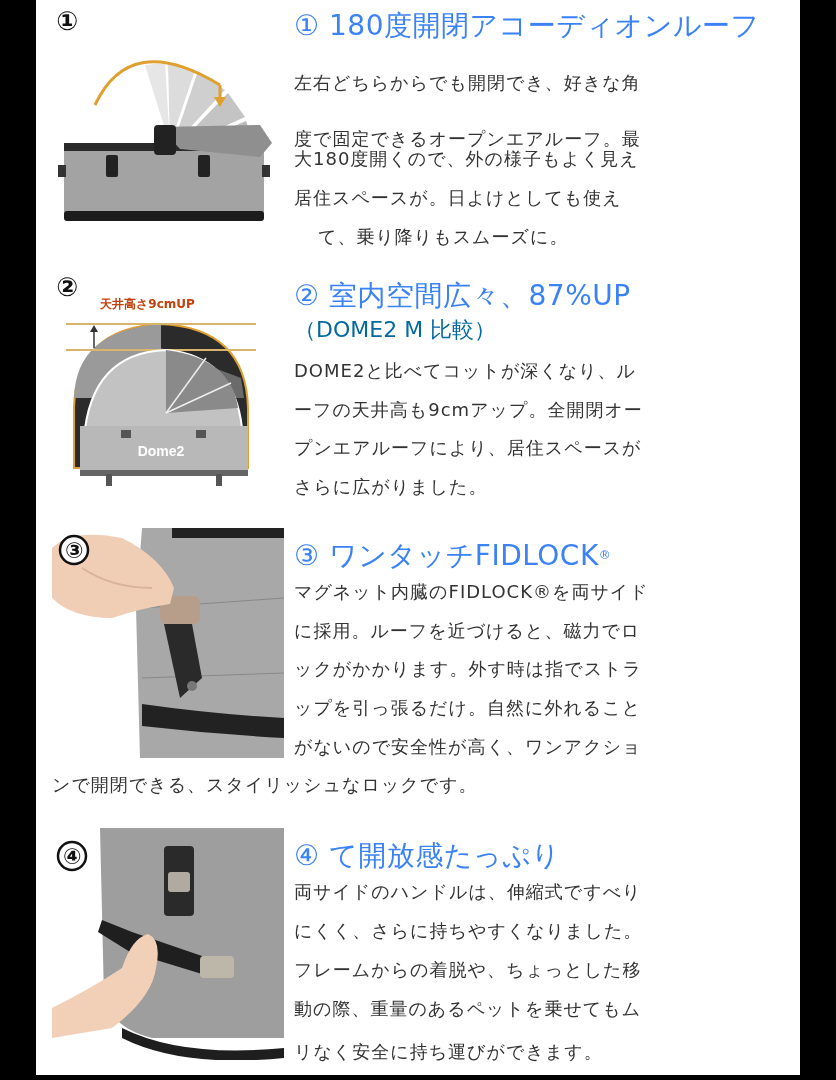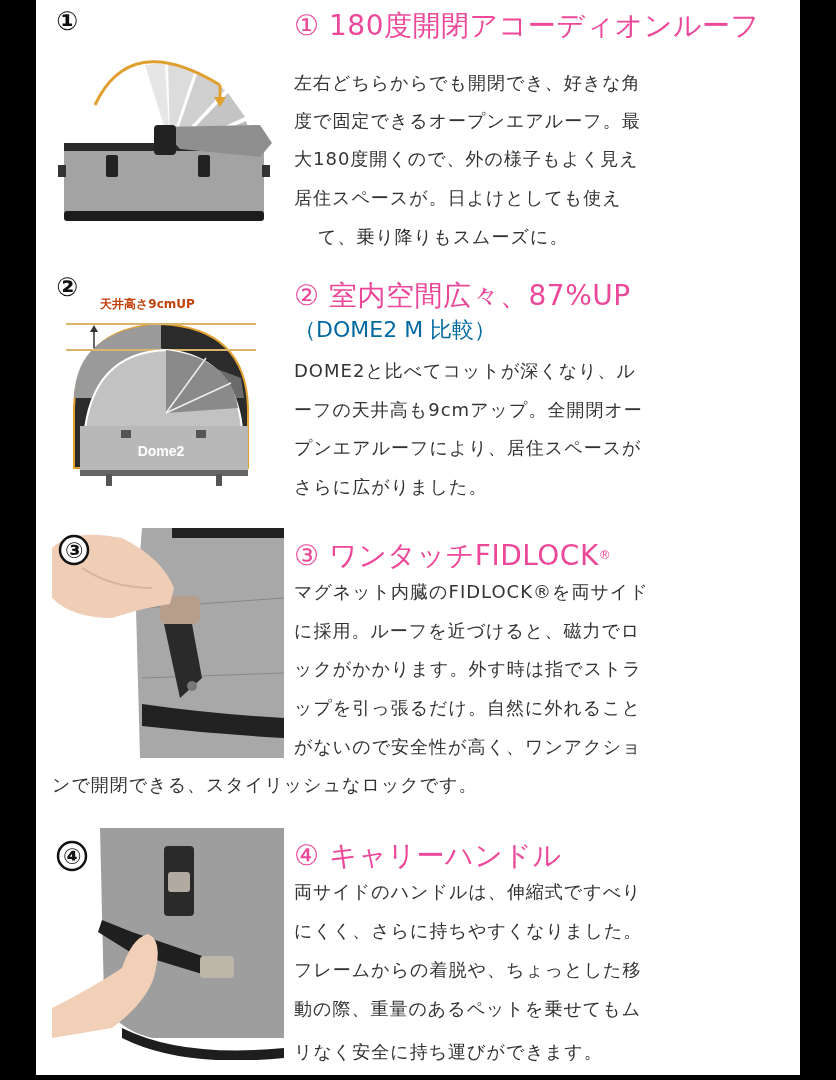--- a/index.html
+++ b/index.html
@@ -4,21 +4,21 @@
 <style>
   html, body { margin: 0; padding: 0; }
   body {
     width: 836px; height: 1080px; background: #000; position: relative; overflow: hidden;
     font-family: "DejaVu Sans", "Liberation Sans", sans-serif;
   }
   .page {
     position: absolute; left: 36px; top: 0; width: 764px; height: 1075px; background: #fff;
   }
   .heading {
-    position: absolute; left: 258px; font-size: 28px; color: #ec4899; white-space: nowrap;
+    position: absolute; left: 258px; font-size: 28px; color: #3b82f6; white-space: nowrap;
     letter-spacing: 0.5px; line-height: 36px;
   }
   .sub {
     position: absolute; left: 258px; font-size: 22px; color: #0369a1; white-space: nowrap; line-height: 30px;
   }
   .line {
     position: absolute; left: 258px; font-size: 18px; color: #333; white-space: nowrap;
     line-height: 32px; letter-spacing: 1px;
   }
   .num-badge {
@@ -54,21 +54,21 @@
       <rect x="104" y="70" width="22" height="30" rx="4" fill="#222"></rect>
 
       <rect x="56" y="100" width="12" height="22" rx="2" fill="#222"></rect>
       <rect x="148" y="100" width="12" height="22" rx="2" fill="#222"></rect>
 
       <rect x="8" y="110" width="8" height="12" fill="#333"></rect>
       <rect x="212" y="110" width="8" height="12" fill="#333"></rect>
     </svg>
     <div class="heading" style="top:8px;">① 180度開閉アコーディオンルーフ</div>
     <div class="line" style="top:67px;">左右どちらからでも開閉でき、好きな角</div>
-    <div class="line" style="top:105px;">度で固定できるオープンエアルーフ。最</div>
+    <div class="line" style="top:123px;">度で固定できるオープンエアルーフ。最</div>
     <div class="line" style="top:143px;">大180度開くので、外の様子もよく見え</div>
     <div class="line" style="top:182px;">居住スペースが。日よけとしても使え</div>
     <div class="line" style="top:221px;margin-left:24px;">て、乗り降りもスムーズに。</div>
   </div>
 
   <div>
     <div class="num-badge" style="left:20px;top:272px;">②</div>
     <div style="position:absolute;left:64px;top:296px;font-size:12px;font-weight:bold;color:#c2410c;white-space:nowrap;">天井高さ9cmUP</div>
     <svg class="illus" style="left:30px;top:318px;" width="190" height="170" viewBox="0 0 190 170">
 
@@ -141,21 +141,21 @@
       <rect x="116" y="44" width="22" height="20" rx="3" fill="#b0aaa0"></rect>
 
       <path d="M 50 92 L 80 104 L 150 128 L 150 146 L 78 124 L 46 104 Z" fill="#1f1f1f"></path>
       <rect x="148" y="128" width="34" height="22" rx="4" fill="#bdb7aa"></rect>
 
       <path d="M 0 180 Q 40 160 70 140 Q 80 110 96 106 Q 110 112 104 140 Q 100 170 60 200 L 0 210 Z" fill="#f2d0b8"></path>
 
       <circle cx="20" cy="28" r="14" fill="#fff" stroke="#111" stroke-width="2.5"></circle>
     </svg>
     <div class="num-badge" style="left:27px;top:842px;font-size:22px;">④</div>
-    <div class="heading" style="top:838px;">④ キャリーハンドル</div>
+    <div class="heading" style="top:838px;">④ て開放感たっぷり</div>
     <div class="line" style="top:876px;">両サイドのハンドルは、伸縮式ですべり</div>
     <div class="line" style="top:915px;">にくく、さらに持ちやすくなりました。</div>
     <div class="line" style="top:954px;">フレームからの着脱や、ちょっとした移</div>
     <div class="line" style="top:993px;">動の際、重量のあるペットを乗せてもム</div>
     <div class="line" style="top:1036px;">リなく安全に持ち運びができます。</div>
   </div>
 
 </div>
 
 </body></html>

